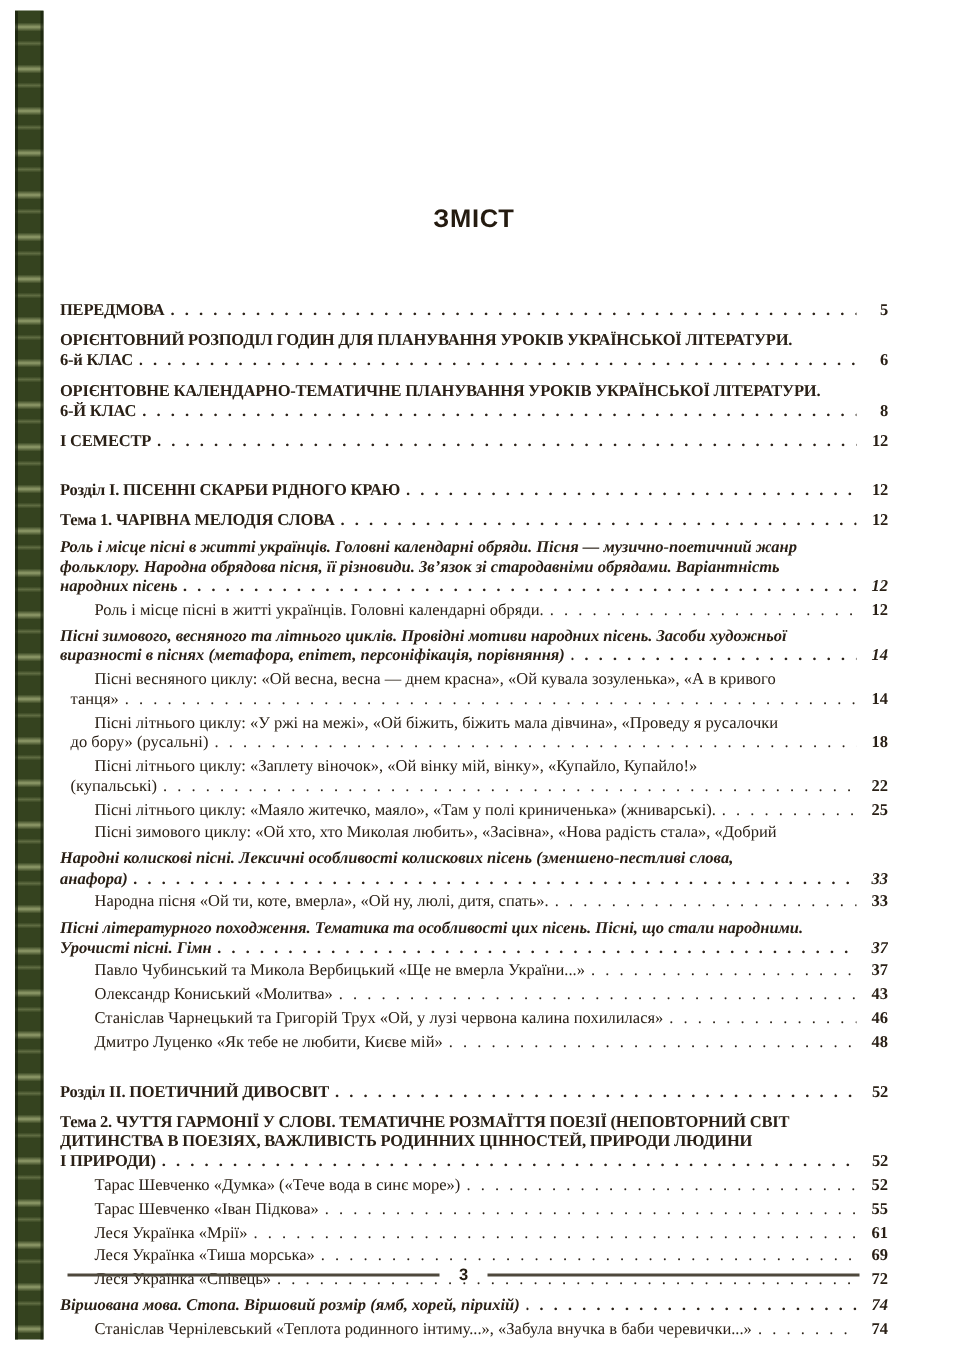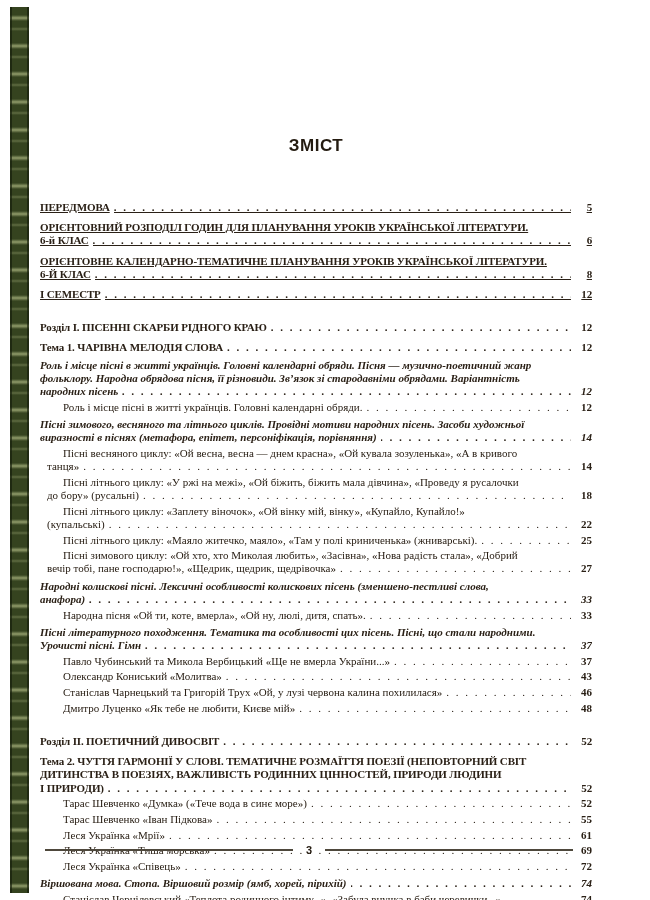--- a/index.html
+++ b/index.html
@@ -47,21 +47,21 @@
   .ln-last { display:flex; align-items:baseline; overflow:hidden; }
   .lt { white-space:nowrap; flex:0 0 auto; }
   .leader { flex:1 1 auto; overflow:hidden; min-width:8px; margin-left:4px; margin-right:3px; }
   .leader::after {
     content:". . . . . . . . . . . . . . . . . . . . . . . . . . . . . . . . . . . . . . . . . . . . . . . . . . . . . . . . . . . . . . . . . . . . . . . . . . . . . . . . . . . .";
     letter-spacing:2px; color:#2a2016;
   }
   .pg { flex:0 0 auto; font-weight:bold; text-align:right; min-width:18px; }
 
   .e-chapter, .e-razdel, .e-tema { font-weight:bold; letter-spacing:-0.15px; }
-  .e-chapter { margin-top:7px;text-decoration:underline; }
+  .e-chapter { margin-top:7px; }
   .entry:first-child { margin-top:0; }
   .e-razdel { margin-top:20px; }
   .e-tema   { margin-top:7px;font-family:Liberation Serif, serif; }
   .e-italic { font-style:italic; font-weight:bold; margin-top:4px; }
   .e-sub    { margin-top:2.5px; }
   .e-sub .ln-first { padding-left:23px; }
   .e-sub .ln-cont  { padding-left:7px;align-items:center; }
 
   .footer {
     position:absolute; left:45px; right:77px; top:844px;
@@ -176,25 +176,20 @@
         </div>
         <div class="entry e-sub">
           <div class="line ln-first ln-last">
             <span class="lt">Пісні літнього циклу: «Маяло житечко, маяло», «Там у полі криниченька» (жниварські).</span>
             <span class="leader"></span>
             <span class="pg">25</span>
           </div>
         </div>
         <div class="entry e-sub">
           <div class="line ln-first"><span class="lt">Пісні зимового циклу: «Ой хто, хто Миколая любить», «Засівна», «Нова радість стала», «Добрий</span></div>
-          <div class="line ln-cont ln-last">
-            <span class="lt">вечір тобі, пане господарю!», «Щедрик, щедрик, щедрівочка»</span>
-            <span class="leader"></span>
-            <span class="pg">27</span>
-          </div>
         </div>
         <div class="entry e-italic">
           <div class="line ln-first"><span class="lt">Народні колискові пісні. Лексичні особливості колискових пісень (зменшено-пестливі слова,</span></div>
           <div class="line ln-cont ln-last">
             <span class="lt">анафора)</span>
             <span class="leader"></span>
             <span class="pg">33</span>
           </div>
         </div>
         <div class="entry e-sub">

